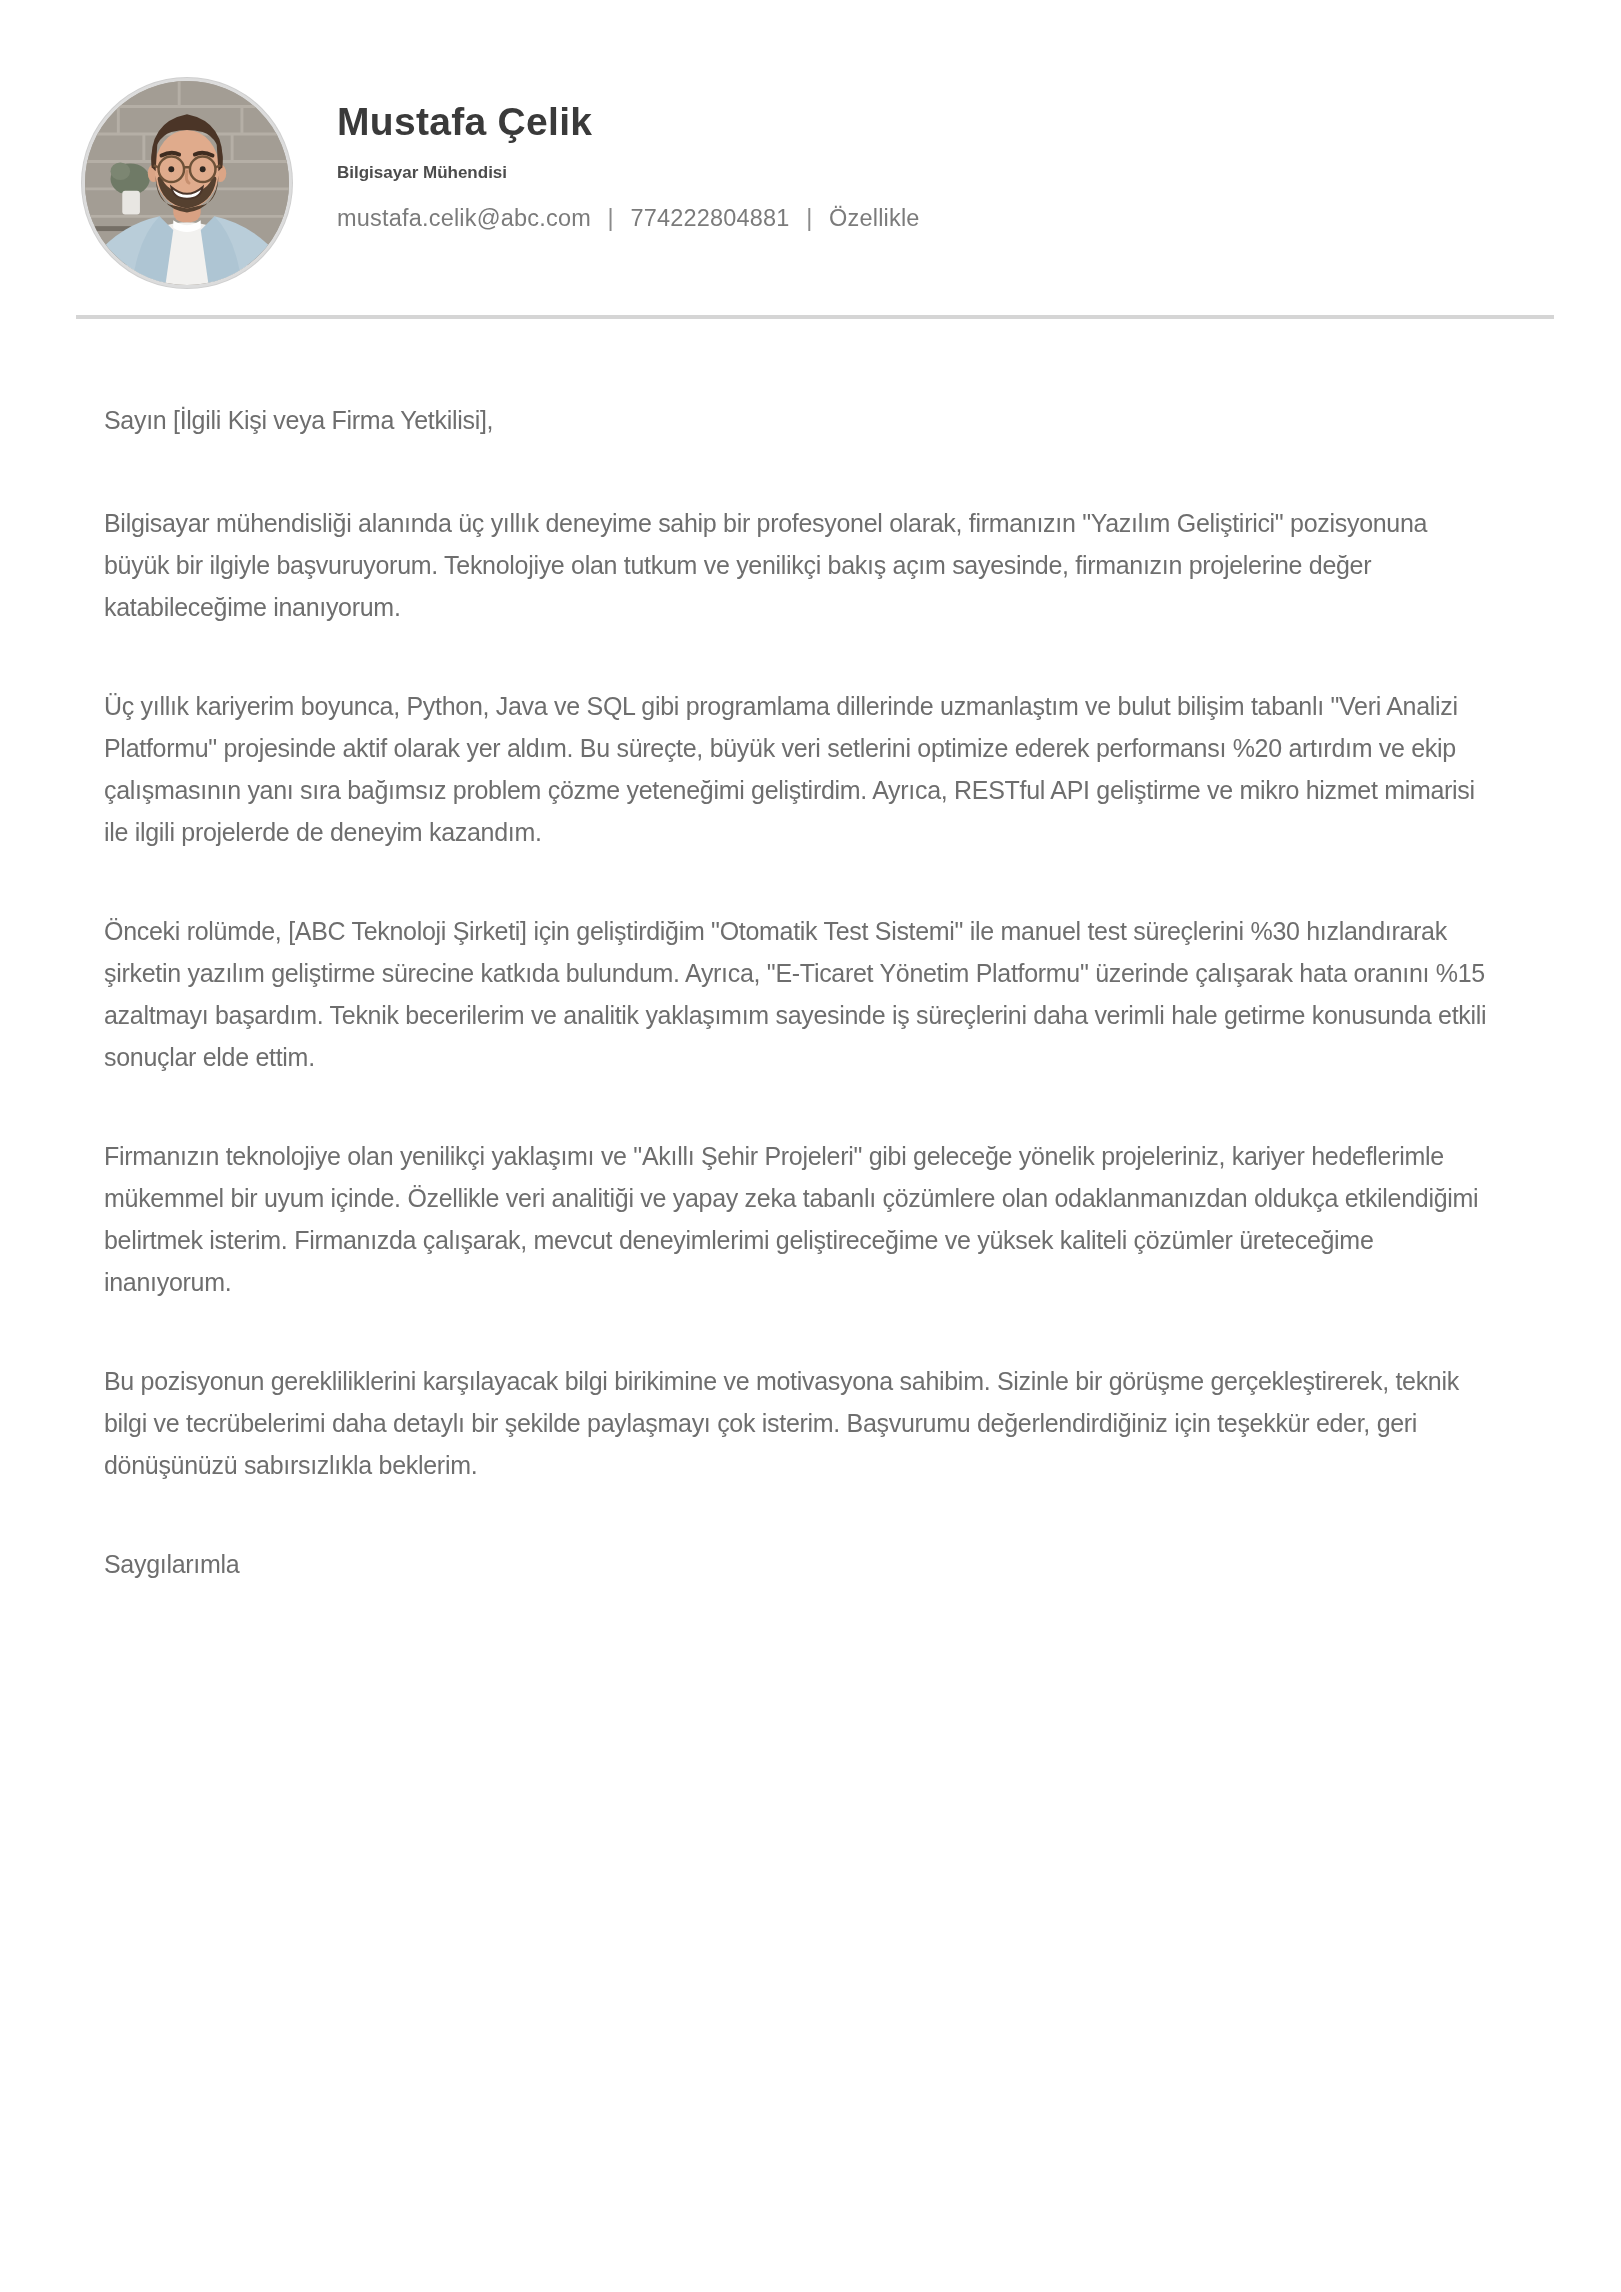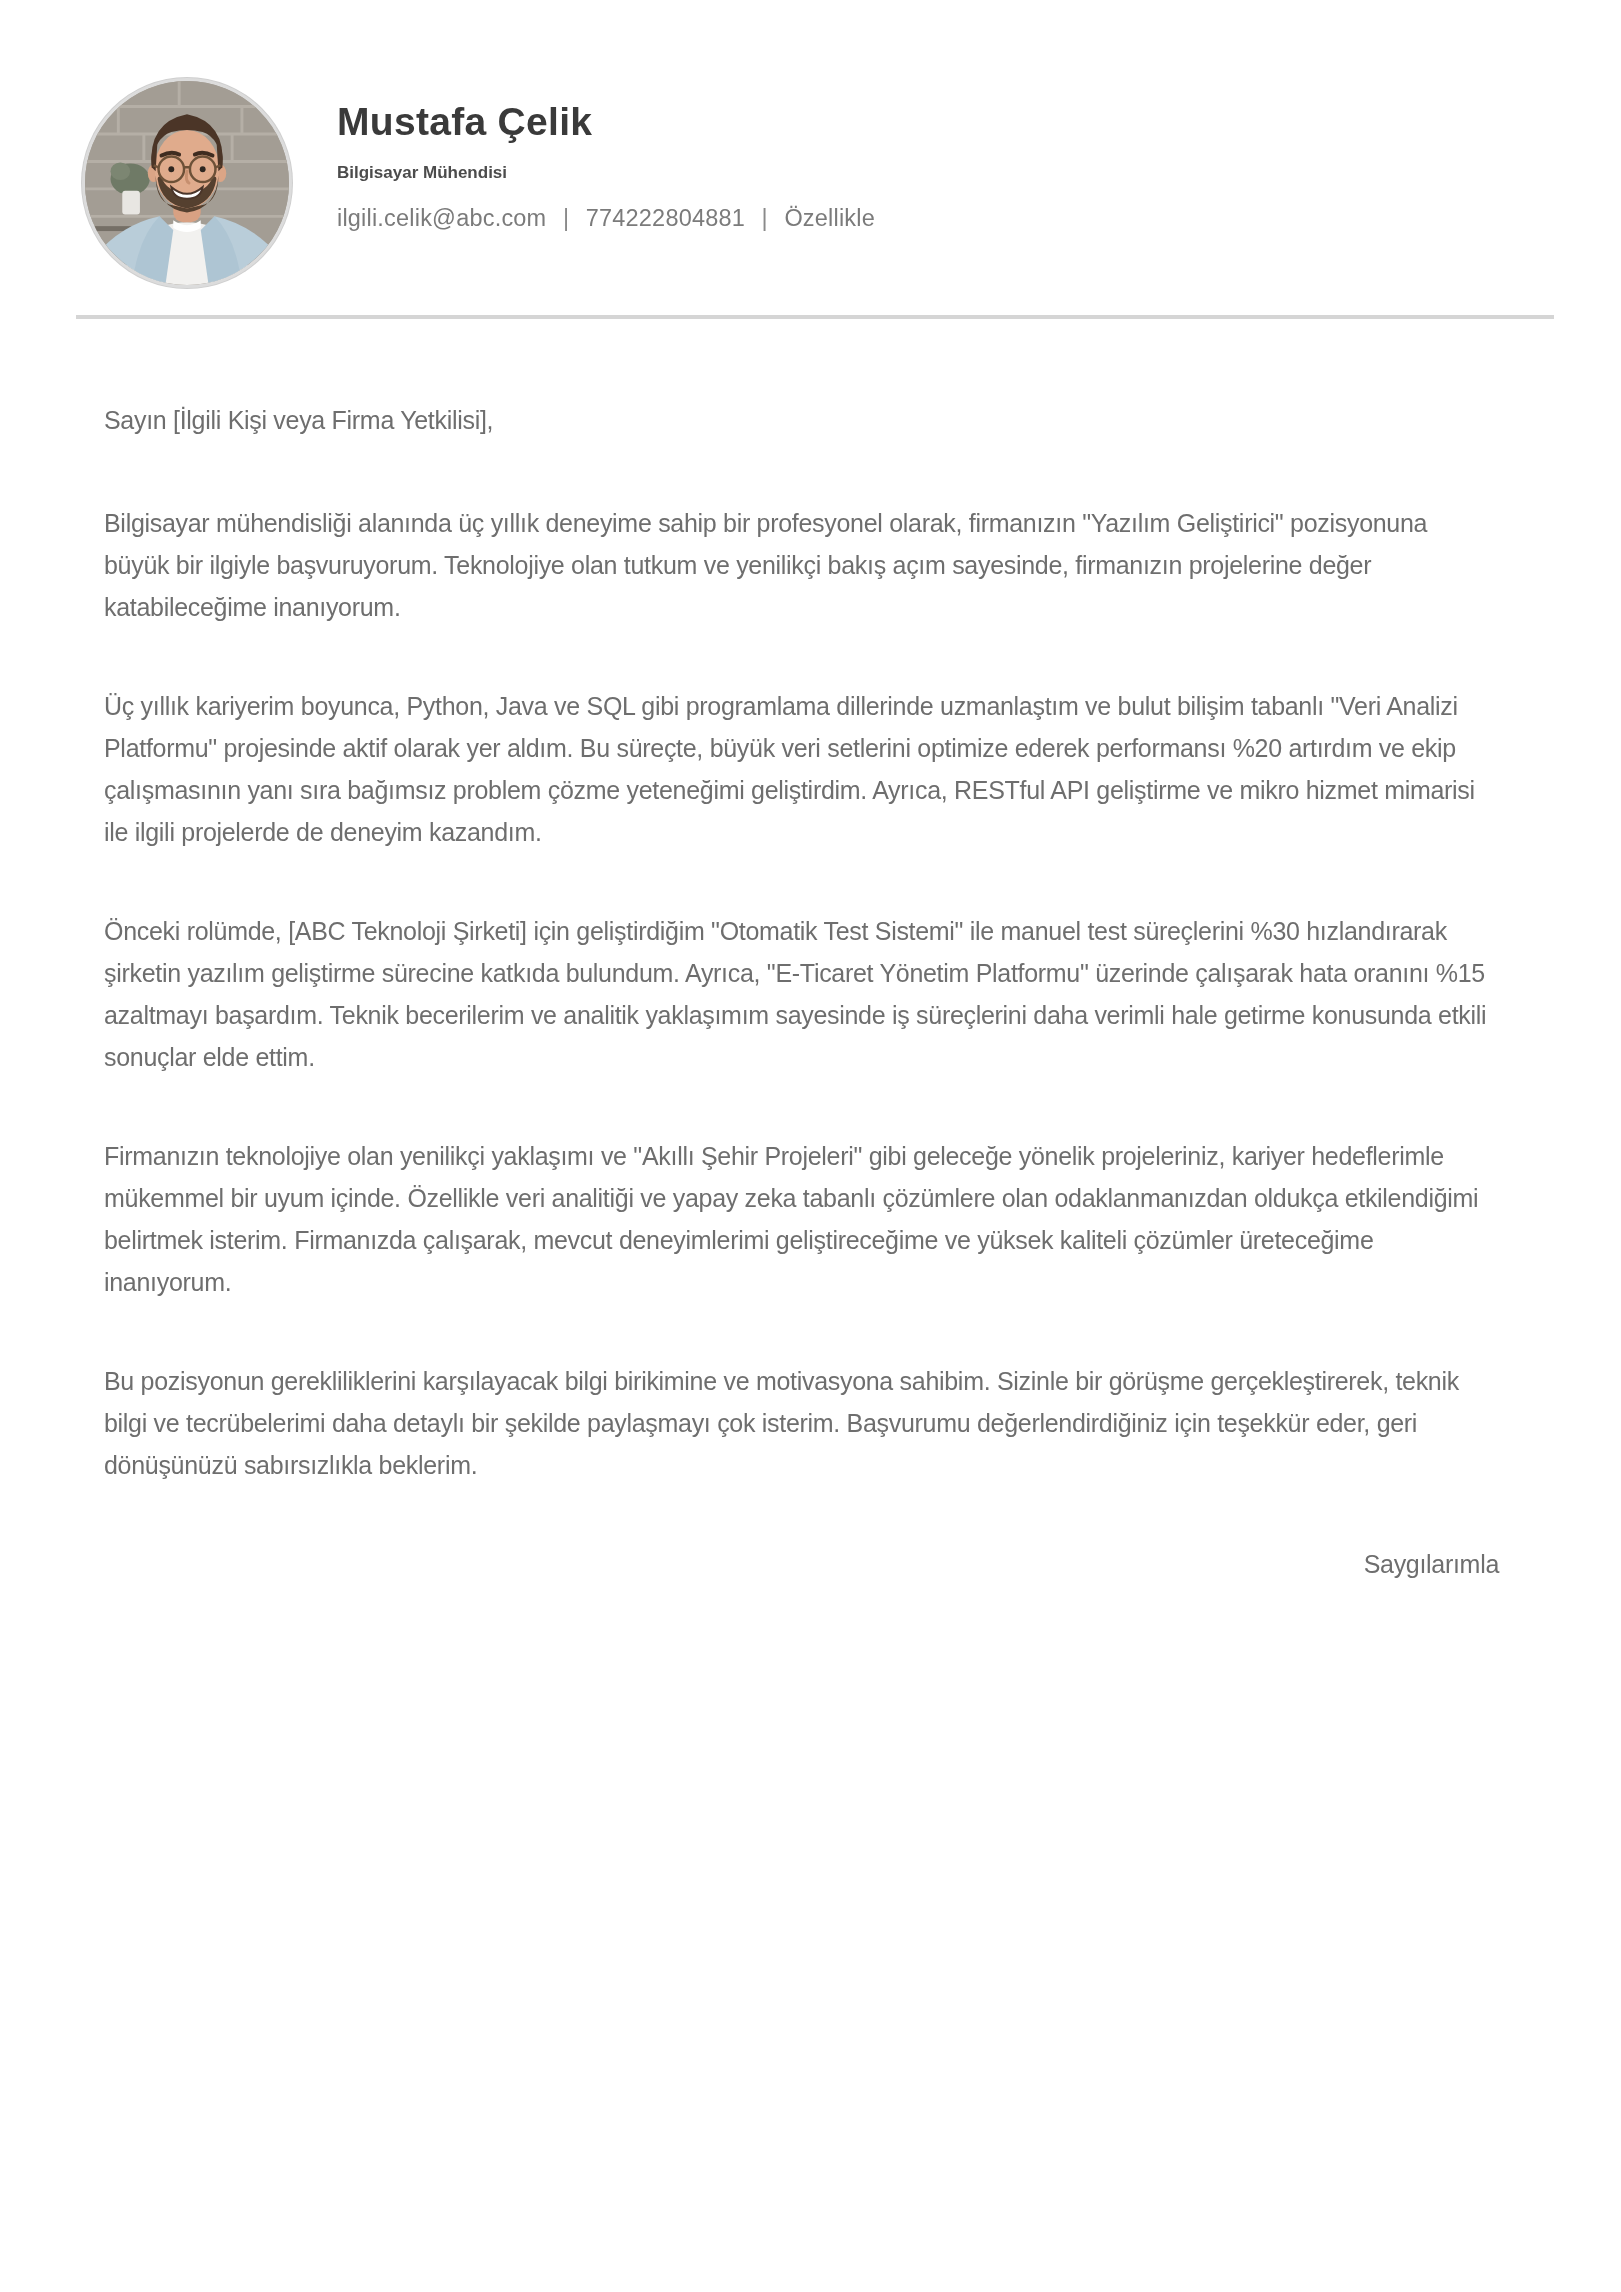--- a/index.html
+++ b/index.html
@@ -55,21 +55,21 @@
   }
   .letter {
     padding: 80px 122px 0 104px;
     color: #6e6e6e;
     font-size: 25px;
     line-height: 42px;
     letter-spacing: -0.3px;
   }
   .letter p { margin: 0 0 57px 0; }
   .letter p.salutation { margin-bottom: 61px; }
-  .letter p.closing { margin-bottom: 0; text-align: right; }
+  .letter p.closing { margin-bottom: 0; }
 </style>
 </head>
 <body>
 
 <div class="page">
 
   <div class="header">
 
     <div class="avatar">
       <svg viewBox="0 0 208 208" xmlns="http://www.w3.org/2000/svg">
@@ -132,21 +132,21 @@
         <path d="M104,92 Q102,102 106,104" stroke="#c68f6f" stroke-width="3" fill="none" stroke-linecap="round"></path>
 
         <path d="M90,142 Q104,152 118,142 L118,150 Q104,158 90,150 Z" fill="#ffffff"></path>
       </svg>
     </div>
 
     <div class="header-text">
       <div class="name">Mustafa Çelik</div>
       <div class="job-title">Bilgisayar Mühendisi</div>
       <div class="contact">
-        <span>ilgili.celik@abc.com</span>
+        <span>mustafa.celik@abc.com</span>
         <span class="sep">|</span>
         <span>774222804881</span>
         <span class="sep">|</span>
         <span>Özellikle</span>
       </div>
     </div>
   </div>
 
   <div class="divider"></div>
 

